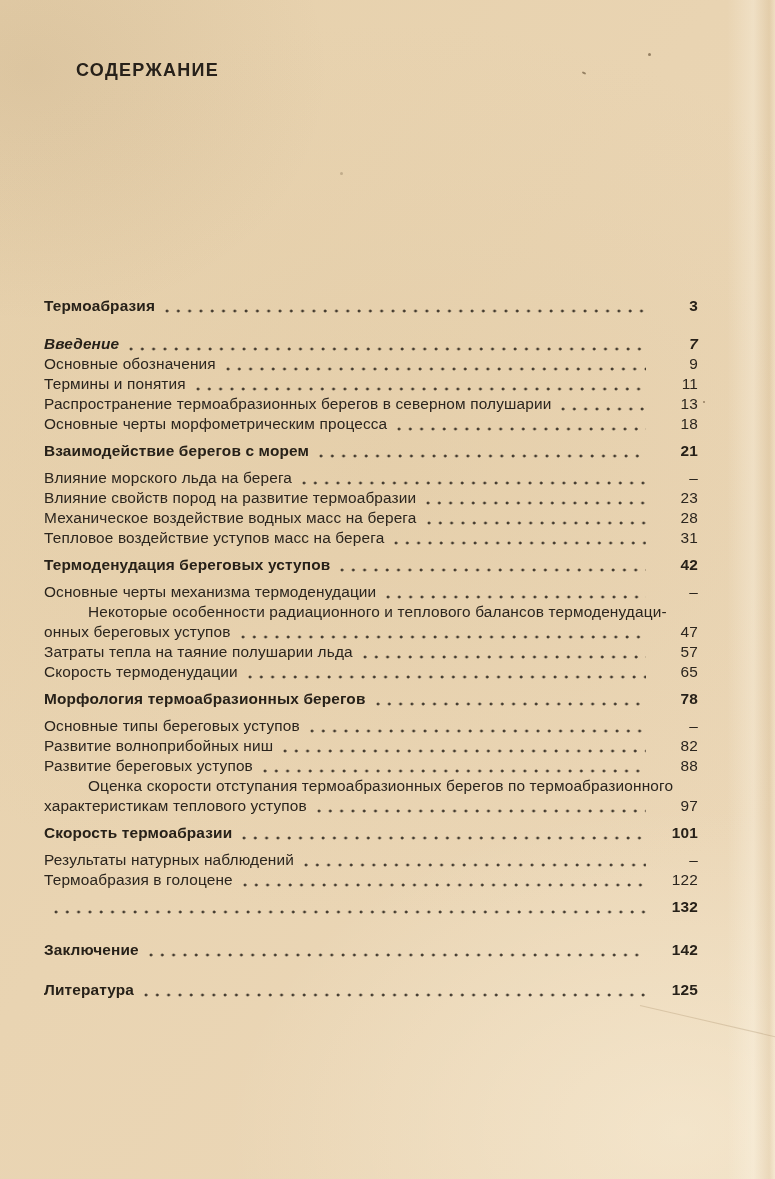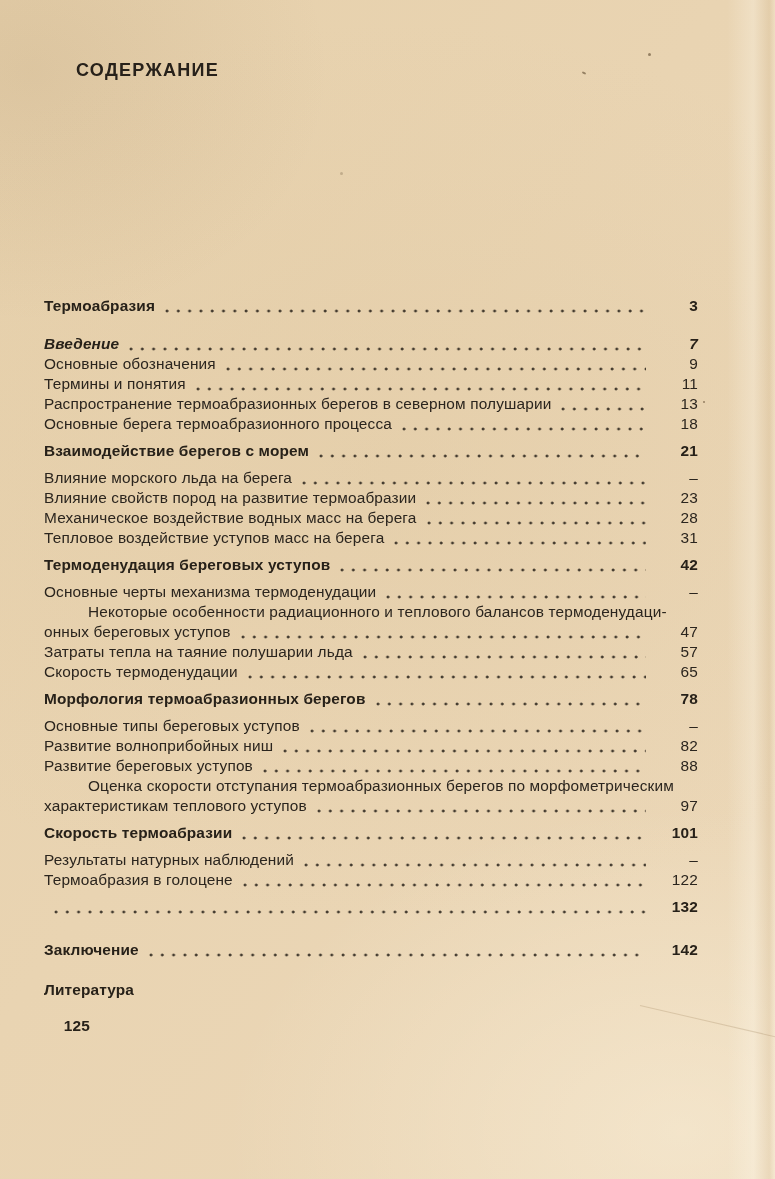--- a/index.html
+++ b/index.html
@@ -77,21 +77,21 @@
     line-height: 20px;
     font-size: 15.4px;
     letter-spacing: 0.15px;
   }
   .row.bold { font-weight: bold; color: #272119; }
 
   .gap-xs { }
   .gap-s  { margin-top: 7px; align-items: center; }
   .gap-m  { margin-top: 23px; }
   .gap-l  { margin-top: 18px; font-style: italic; }
-  .gap-xl { margin-top: 20px; flex-direction: column; }
+  .gap-xl { margin-top: 20px; }
 
   .label { white-space: nowrap; flex: 0 0 auto; }
 
   .dots {
     flex: 1 1 auto;
     align-self: flex-end;
     height: 16px;
     margin: 0 6px 0 10px;
     background-image: radial-gradient(circle 1.25px at 2px 11px,
       rgba(46,39,30,0.88) 1.1px, rgba(46,39,30,0) 1.8px);
@@ -145,21 +145,21 @@
     <span class="page-num">11</span>
   </div>
 
   <div class="row">
     <span class="label">Распространение термоабразионных берегов в северном полушарии</span>
     <span class="dots"></span>
     <span class="page-num">13</span>
   </div>
 
   <div class="row">
-    <span class="label">Основные берега термоабразионного процесса</span>
+    <span class="label">Основные черты морфометрическим процесса</span>
     <span class="dots"></span>
     <span class="page-num">18</span>
   </div>
 
   <div class="row bold gap-s">
     <span class="label">Взаимодействие берегов с морем</span>
     <span class="dots"></span>
     <span class="page-num">21</span>
   </div>
 
@@ -241,21 +241,21 @@
     <span class="page-num">82</span>
   </div>
 
   <div class="row">
     <span class="label">Развитие береговых уступов</span>
     <span class="dots"></span>
     <span class="page-num">88</span>
   </div>
 
   <div class="row nodots">
-    <span class="label">Оценка скорости отступания термоабразионных берегов по морфометрическим</span>
+    <span class="label">Оценка скорости отступания термоабразионных берегов по термоабразионного</span>
 
     <span class="page-num"></span>
   </div>
 
   <div class="row">
     <span class="label">характеристикам теплового уступов</span>
     <span class="dots"></span>
     <span class="page-num">97</span>
   </div>
 

